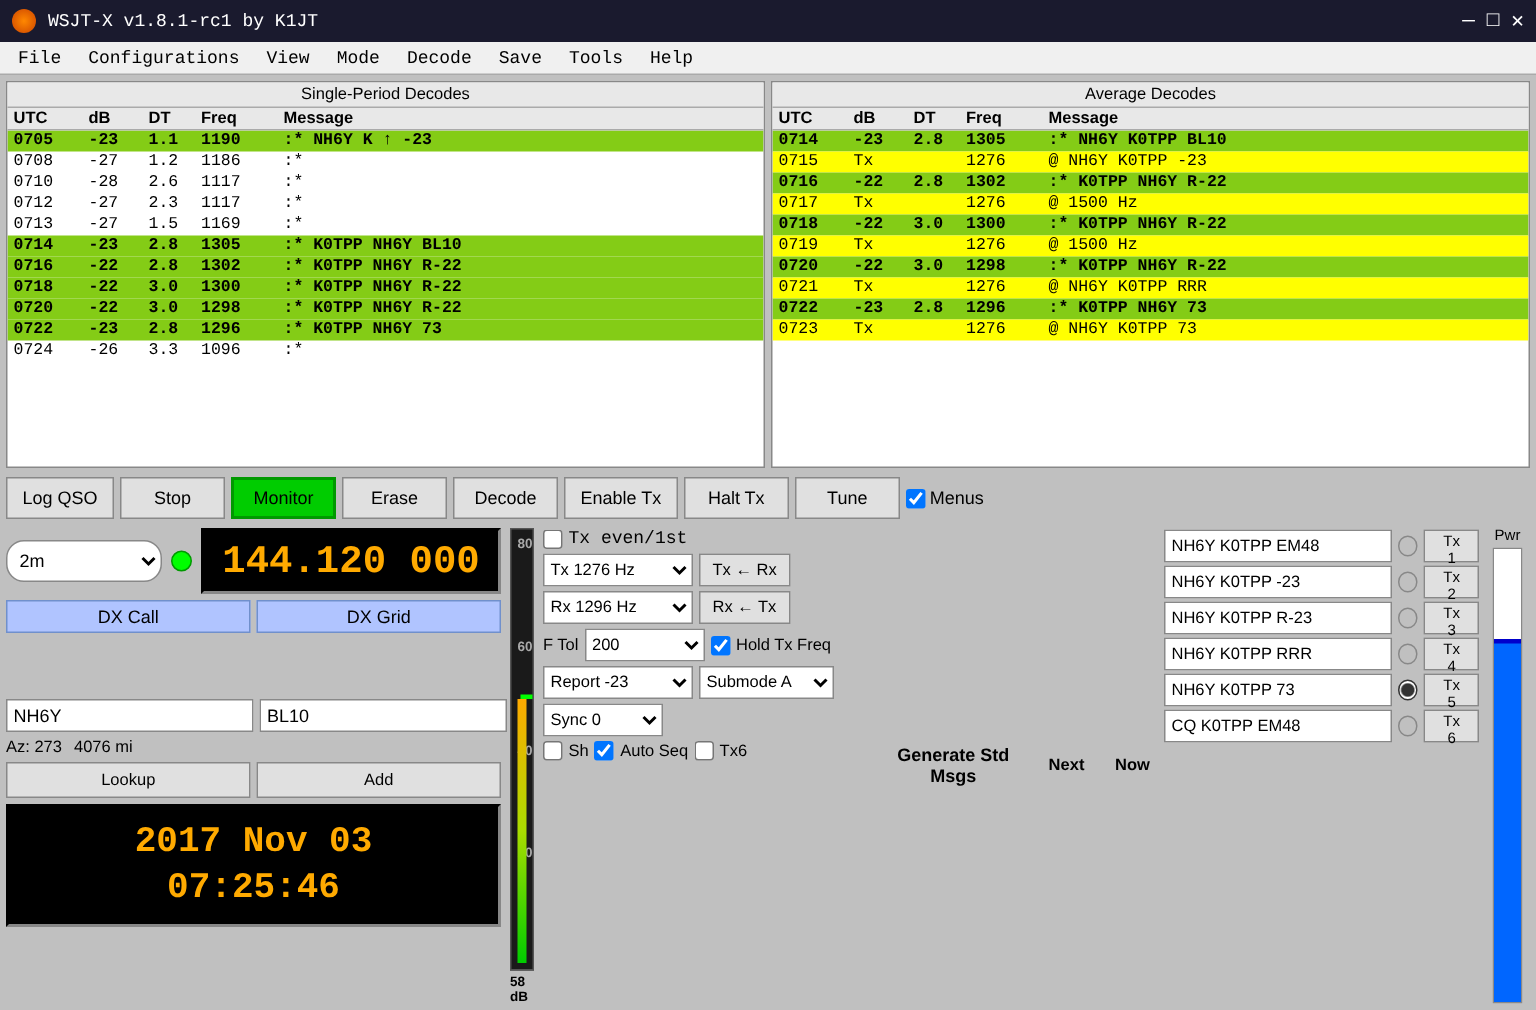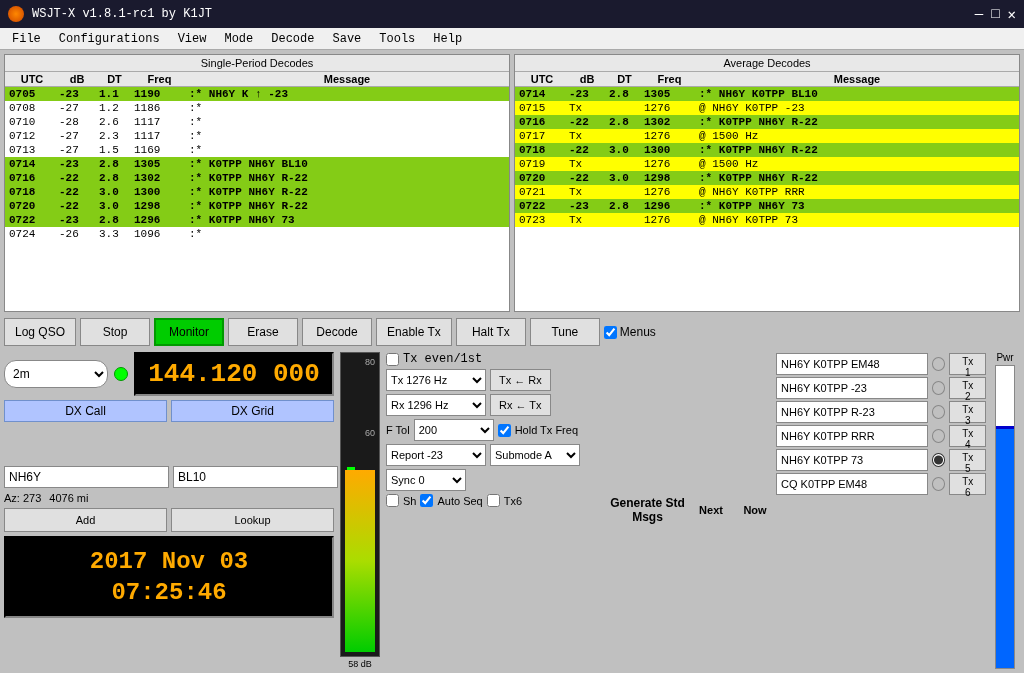--- a/index.html
+++ b/index.html
@@ -87,21 +87,20 @@
     }
     .decode-table-header {
       display: grid;
       grid-template-columns: 50px 40px 35px 55px 1fr;
       background: #e8e8e8;
       border-bottom: 1px solid #aaa;
       padding: 1px 2px;
       font-weight: bold;
       font-size: 11px;
       font-family: Arial, sans-serif;
-      text-align: center;
     }
     .decode-table-header span { padding: 0 2px; }
     .decode-content {
       flex: 1;
       overflow-y: auto;
       overflow-x: hidden;
       position: relative;
     }
     .decode-row {
       display: grid;
@@ -580,31 +579,31 @@
       </div>
       <div id="dx-row" style="display:flex;gap:4px;margin-top:40px;">
         <input type="text" class="input-field" style="flex: 1 1 0%;" value="NH6Y">
         <input type="text" class="input-field" style="flex: 1 1 0%;" value="BL10">
       </div>
       <div id="az-row">
         <span>Az: 273</span>
         <span>4076 mi</span>
       </div>
       <div id="lookup-add-row">
+        <button class="btn" style="flex:1;height:24px;font-size:11px;">Lookup</button>
         <button class="btn" style="flex:1;height:24px;font-size:11px;">Add</button>
-        <button class="btn" style="flex:1;height:24px;font-size:11px;">Lookup</button>
       </div>
 
       <div id="clock-display">
         <div>2017 Nov 03</div>
         <div>07:25:46</div>
       </div>
     </div>
 
-    <div style="display:flex;flex-direction:column;align-items:center;margin:0 2px;width:40px;">
+    <div style="display:flex;flex-direction:column;align-items:center;margin:0 2px;width:16px;font-weight:bold;">
       <div style="flex:1;display:flex;flex-direction:column;justify-content:space-between;background:#1a1a1a;border:1px solid #555;padding:4px 4px;width:100%;position:relative;">
         <span style="color:#aaa;font-size:9px;font-family:Arial;text-align:right;display:block;">80</span>
         <span style="color:#aaa;font-size:9px;font-family:Arial;text-align:right;display:block;">60</span>
         <span style="color:#aaa;font-size:9px;font-family:Arial;text-align:right;display:block;">40</span>
         <span style="color:#aaa;font-size:9px;font-family:Arial;text-align:right;display:block;">20</span>
         <span style="color:#aaa;font-size:9px;font-family:Arial;text-align:right;display:block;">0</span>
         <div style="position:absolute;bottom:4px;left:4px;right:4px;height:60%;background:linear-gradient(to top,#00cc00,#aadd00,#ffaa00);"></div>
         <div style="position:absolute;left:6px;bottom:calc(60% + 4px);width:8px;height:3px;background:#00ff00;"></div>
       </div>
       <span style="color:black;font-size:9px;font-family:Arial;margin-top:2px;">58 dB</span>

